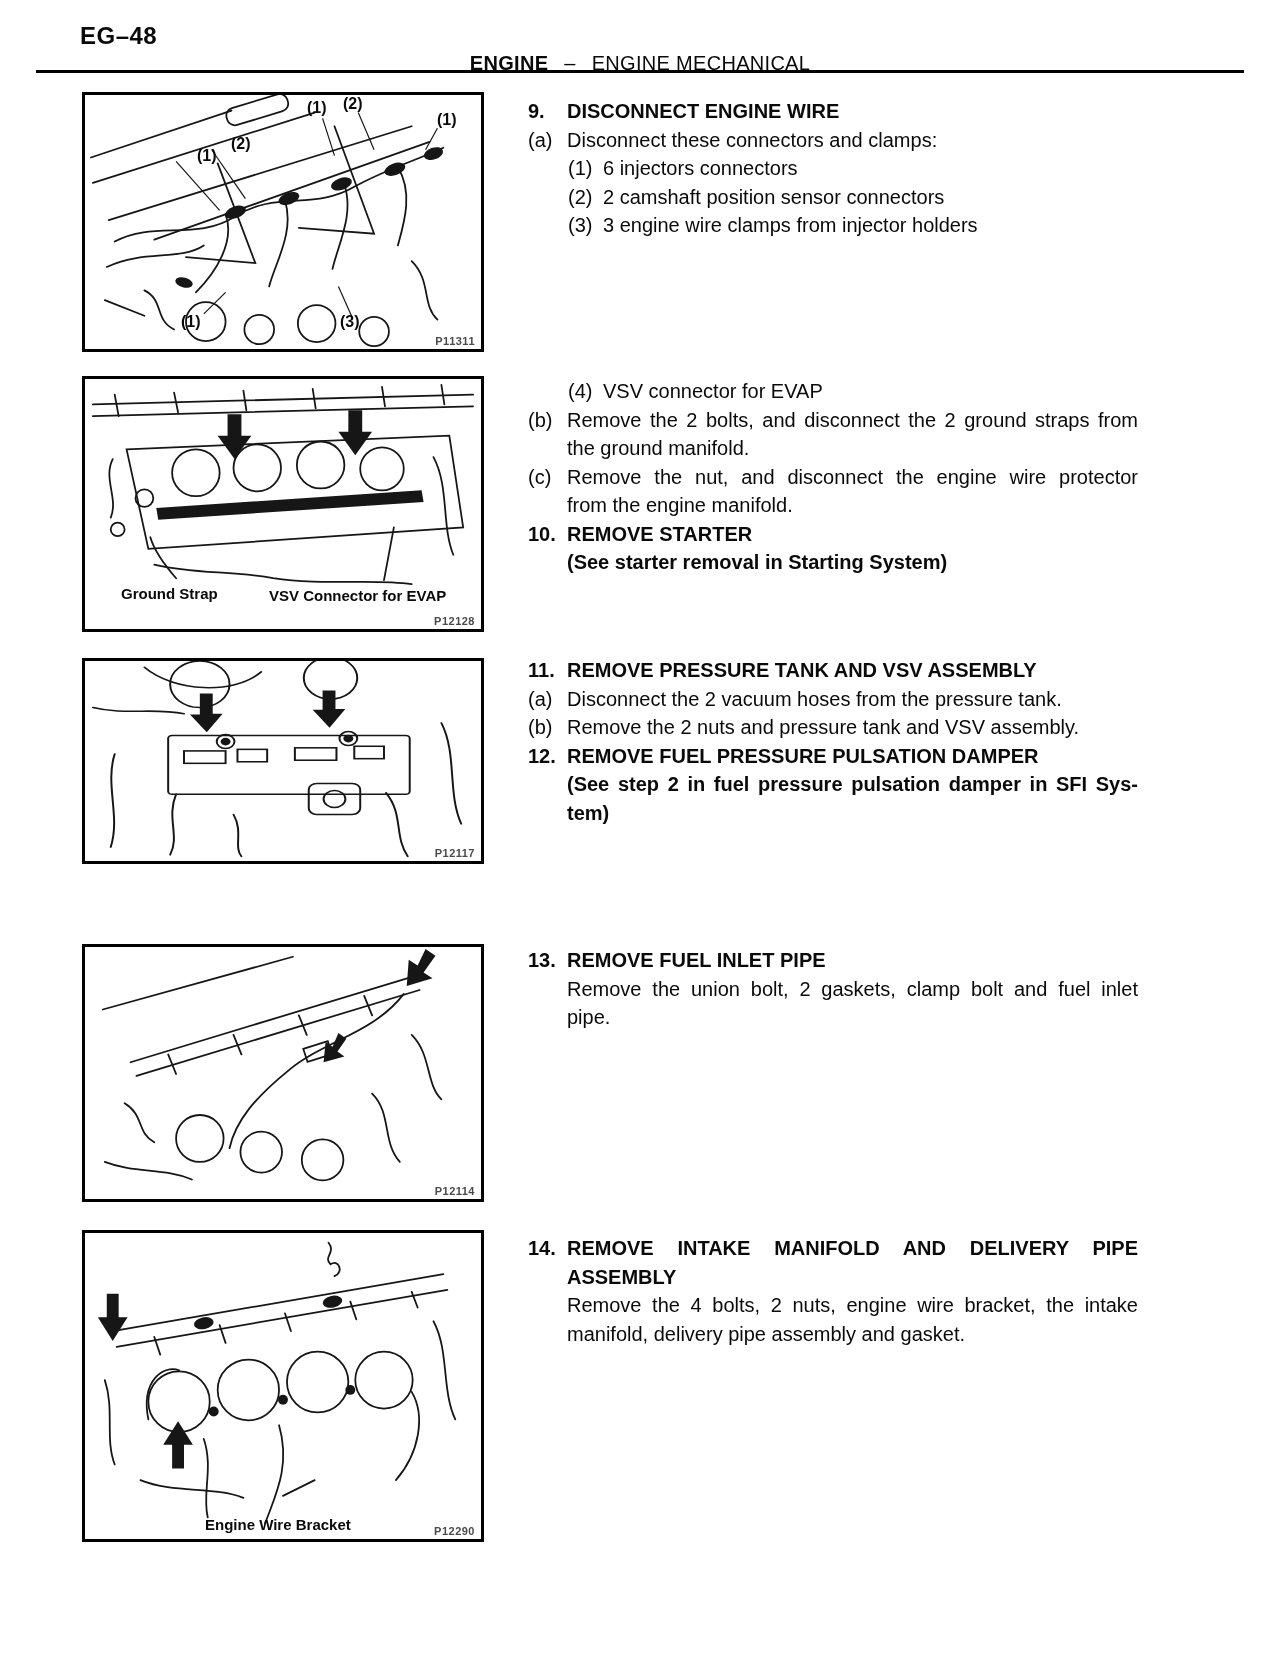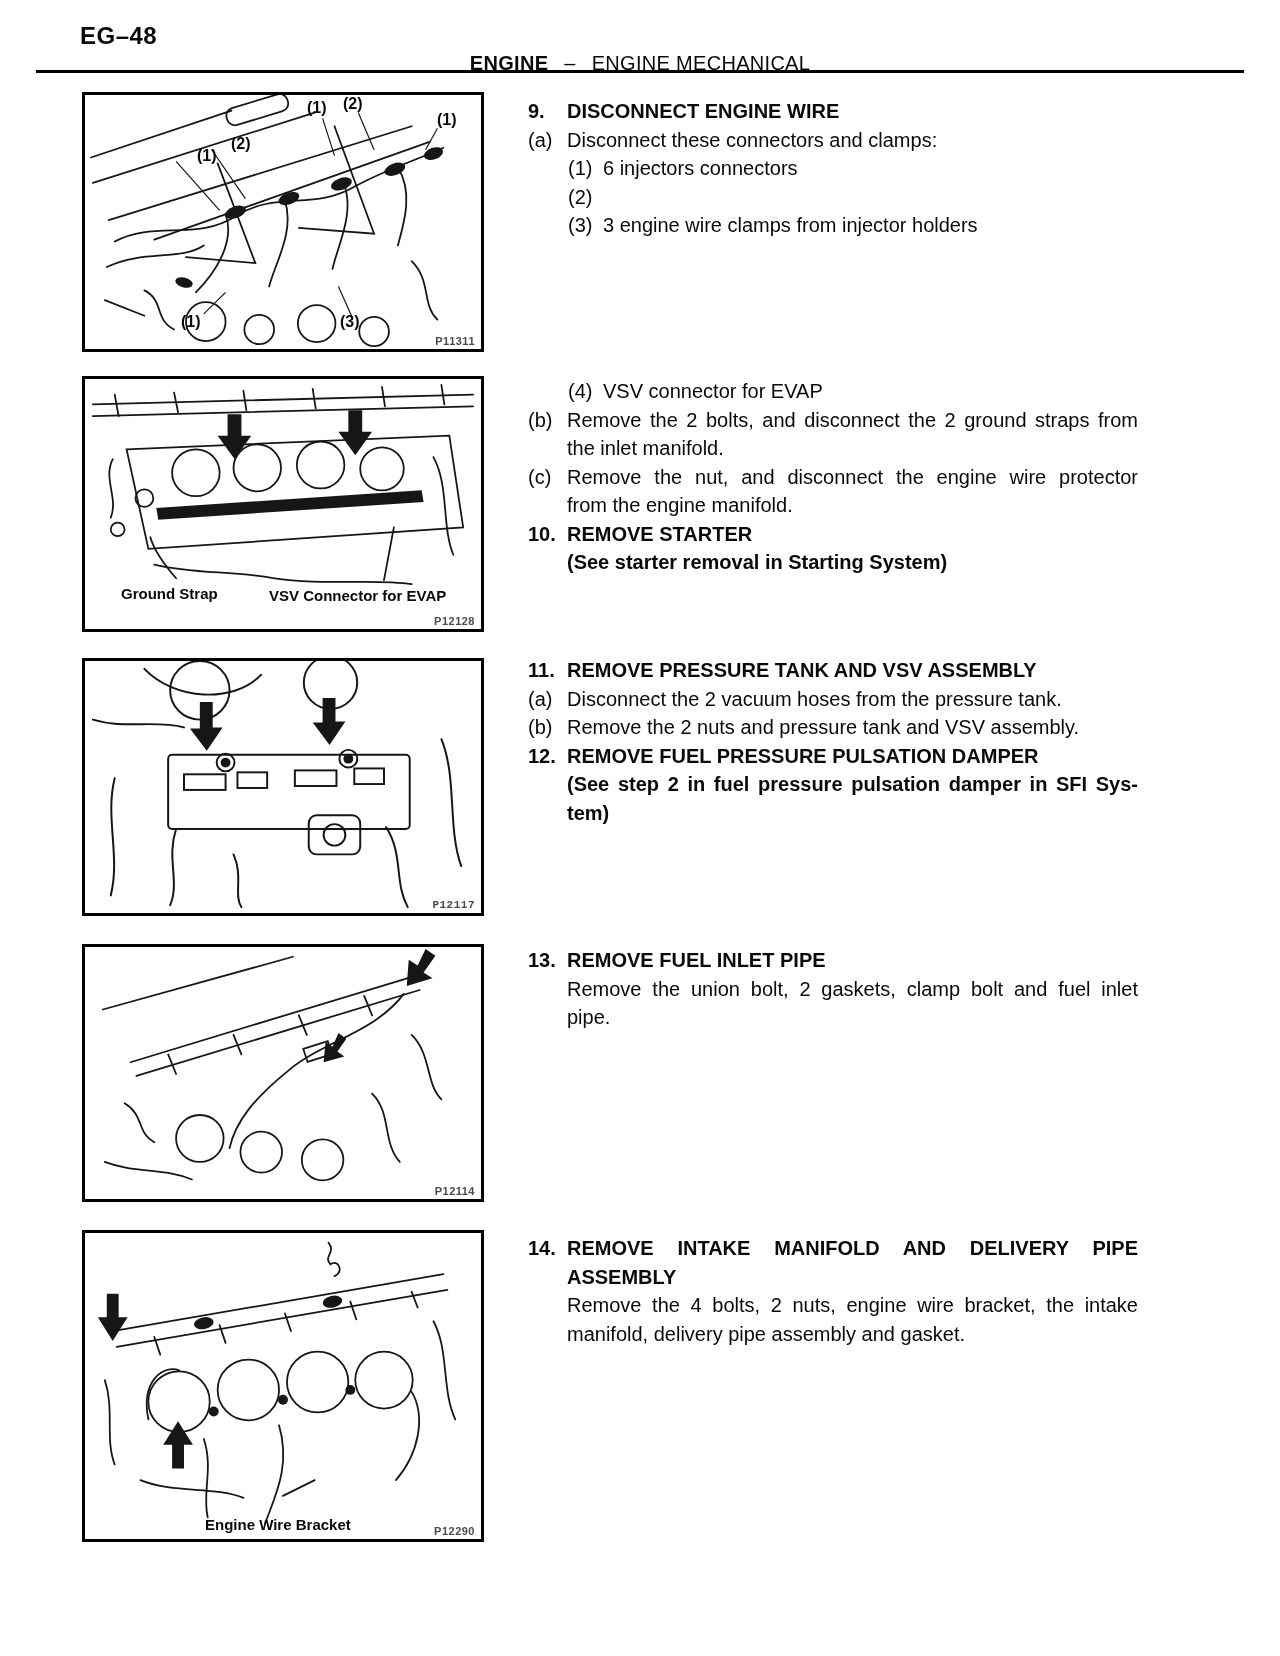--- a/index.html
+++ b/index.html
@@ -11,21 +11,21 @@
   .page-code{position:absolute;left:80px;top:22px;font-size:24px;font-weight:bold;letter-spacing:.5px;}
   .hdr{position:absolute;top:52px;left:0;width:100%;text-align:center;font-size:20px;letter-spacing:.3px;}
   .hdr .sec{font-weight:bold;}
   .hdr .dash{margin:0 16px;}
   .rule{position:absolute;top:70px;left:36px;width:1208px;height:3px;background:#000;}
   
   .fig{position:absolute;left:82px;width:402px;border:3px solid #000;background:#fff;box-sizing:border-box;}
   .fig svg{position:absolute;left:0;top:0;width:100%;height:100%;}
   #fig1{top:92px;height:260px;}
   #fig2{top:376px;height:256px;}
-  #fig3{top:658px;height:258px;font-family:Liberation Mono, monospace;}
+  #fig3{top:658px;height:206px;}
   #fig4{top:944px;height:258px;}
   #fig5{top:1230px;height:312px;}
   .figcode{position:absolute;right:6px;bottom:2px;font-size:11px;font-weight:bold;color:#4a4a4a;letter-spacing:.5px;}
   .co{position:absolute;font-size:16px;font-weight:bold;white-space:nowrap;}
   .figlabel{position:absolute;font-size:15px;font-weight:bold;white-space:nowrap;}
   
   .f1c0{left:222px;top:4px;}  .f1c1{left:258px;top:0px;}  .f1c2{left:352px;top:16px;}
   .f1c3{left:112px;top:52px;} .f1c4{left:146px;top:40px;} .f1c5{left:96px;top:218px;}
   .f1c6{left:255px;top:218px;}
   
@@ -233,39 +233,40 @@
   <div class="ln">
       <span class="mk">(a)</span>
       <span class="tx">Disconnect these connectors and clamps:</span>
     </div>
   <div class="ln ind">
       <span class="mk">(1)</span>
       <span class="tx">6 injectors connectors</span>
     </div>
   <div class="ln ind">
       <span class="mk">(2)</span>
+      <span class="tx">2 camshaft position sensor connectors</span>
     </div>
   <div class="ln ind">
       <span class="mk">(3)</span>
       <span class="tx">3 engine wire clamps from injector holders</span>
     </div>
 </div>
 
 <div class="block" id="blk1">
   <div class="ln ind">
       <span class="mk">(4)</span>
       <span class="tx">VSV connector for EVAP</span>
     </div>
   <div class="ln j">
       <span class="mk">(b)</span>
       <span class="tx">Remove the 2 bolts, and disconnect the 2 ground straps from</span>
     </div>
   <div class="ln">
       <span class="mk"></span>
-      <span class="tx">the inlet manifold.</span>
+      <span class="tx">the ground manifold.</span>
     </div>
   <div class="ln j">
       <span class="mk">(c)</span>
       <span class="tx">Remove the nut, and disconnect the engine wire protector</span>
     </div>
   <div class="ln">
       <span class="mk"></span>
       <span class="tx">from the engine manifold.</span>
     </div>
   <div class="ln b">

